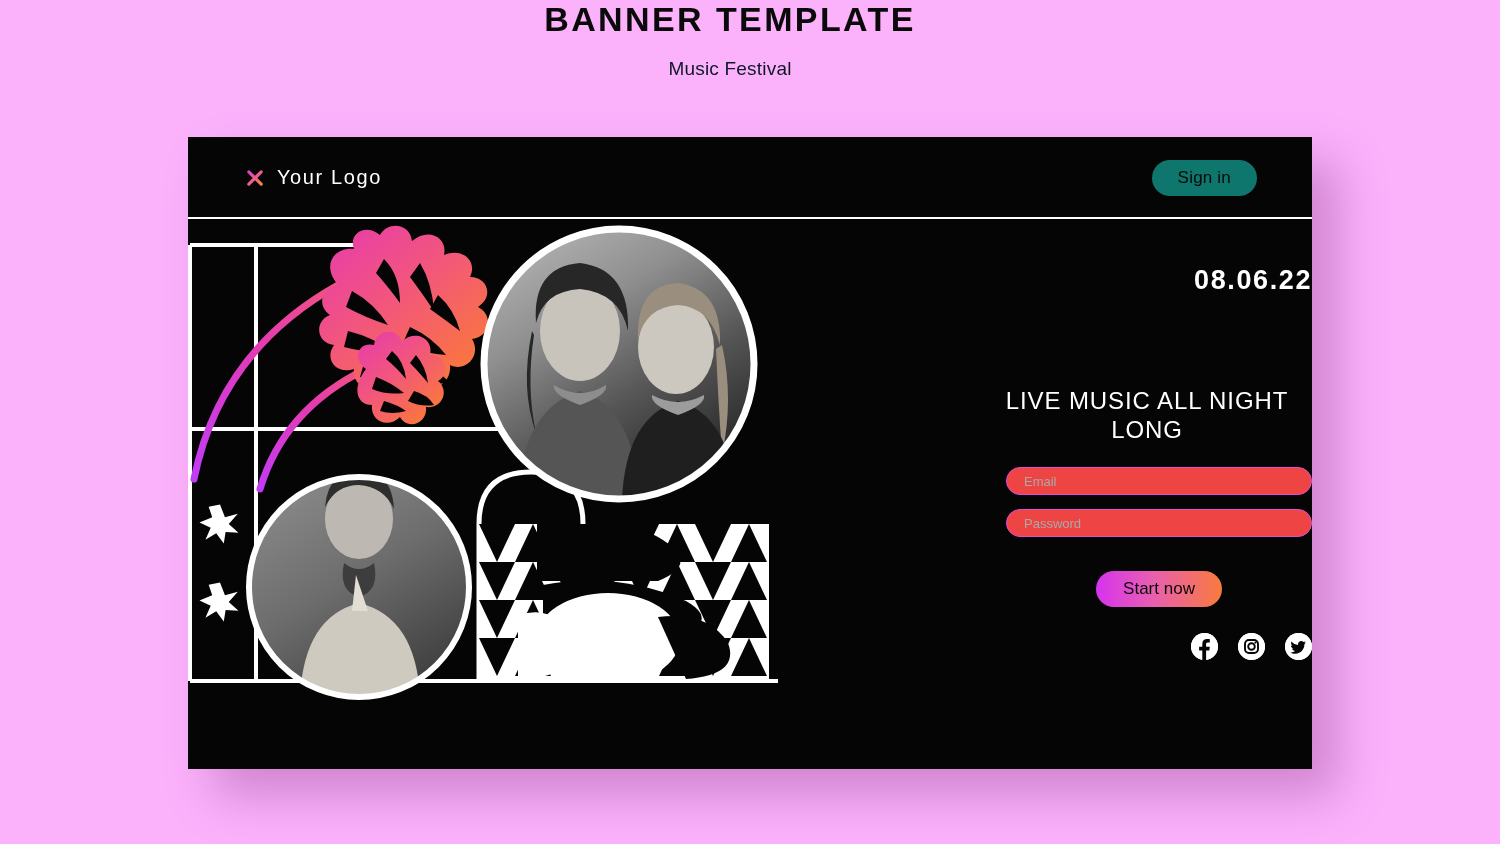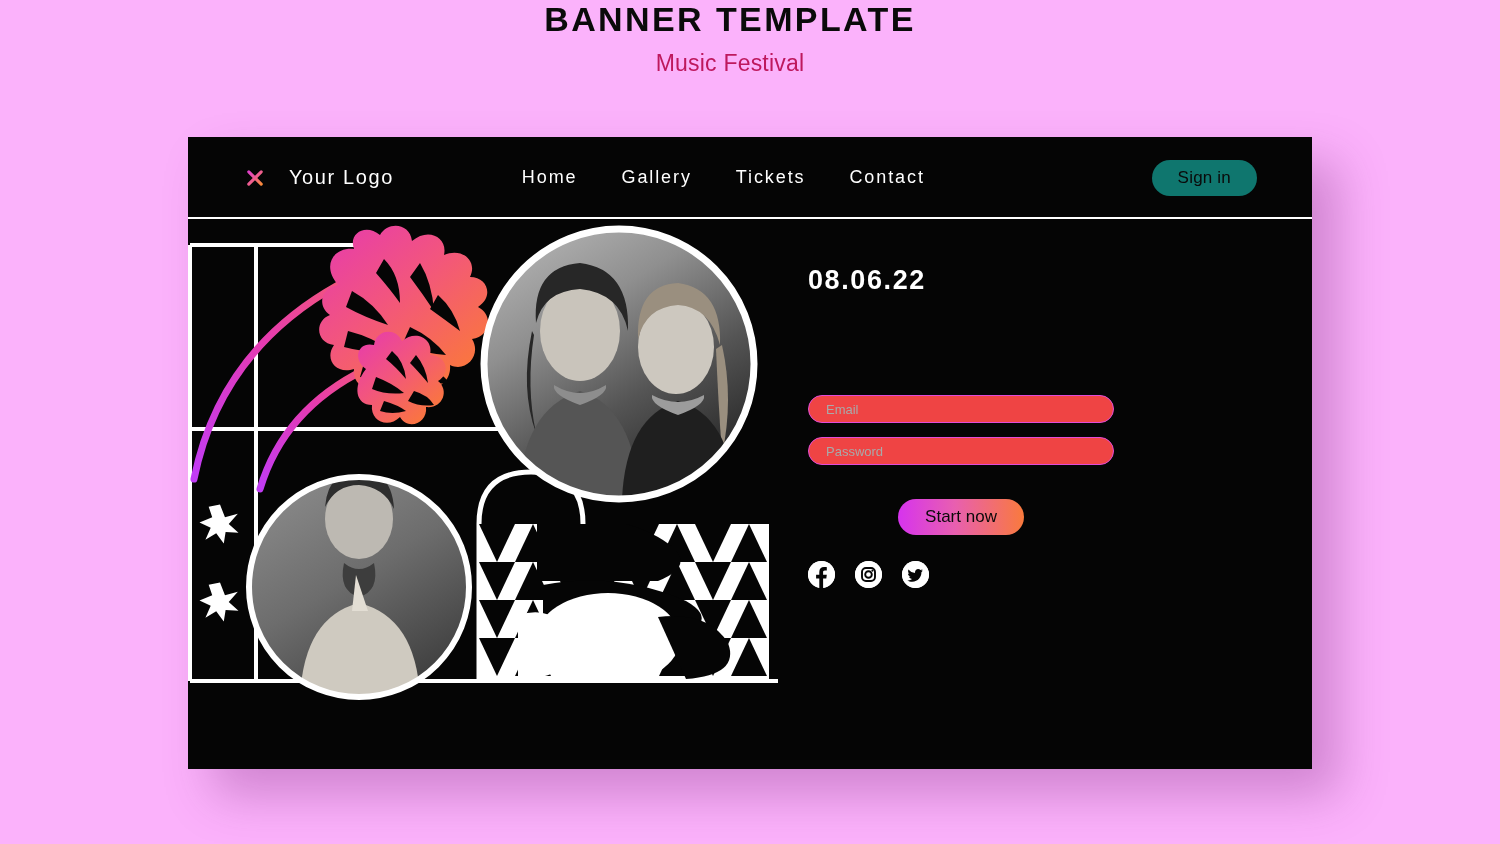--- a/index.html
+++ b/index.html
@@ -20,24 +20,24 @@
     text-align: center;
   }
   .page-title {
     font-size: 34px;
     font-weight: 700;
     letter-spacing: 2.4px;
     color: #0a0a0a;
     line-height: 1.12;
   }
   .page-subtitle {
-    font-size: 23px;
+    font-size: 19px;
     font-weight: 400;
-    color: #be185d;
-    margin-top: 12px;
+    color: #0f172a;
+    margin-top: 20px;
     letter-spacing: 0.2px;
   }
 
   
   .banner {
     position: absolute;
     left: 188px; top: 137px;
     width: 1124px; height: 632px;
     background: #050505;
     box-shadow: 26px 26px 46px rgba(120, 40, 120, 0.33);
@@ -55,21 +55,21 @@
   }
   .nav-divider {
     position: absolute;
     top: 80px; left: 0; right: 0;
     height: 2px;
     background: #ffffff;
   }
   .logo-group {
     display: flex;
     align-items: center;
-    gap: 23px;
+    gap: 11px;
   }
   .logo-mark { width: 22px; height: 22px; display: block; }
   .logo-text {
     color: #ffffff;
     font-size: 20px;
     letter-spacing: 1.6px;
   }
   .nav-links {
     display: flex;
     align-items: center;
@@ -111,21 +111,21 @@
   }
   .collage svg { display: block; }
 
   
   .hero {
     position: absolute;
     left: 620px; top: 0;
     width: 504px; height: 550px;
     display: flex;
     flex-direction: column;
-    align-items: flex-start;
+    align-items: flex-end;
     padding-top: 46px;
   }
   .hero-date {
     color: #ffffff;
     font-size: 27px;
     font-weight: 700;
     letter-spacing: 1.6px;
   }
   .hero-title {
     color: #ffffff;
@@ -218,26 +218,20 @@
             <line x1="11" y1="2.2" x2="11" y2="19.8"></line>
             <line x1="2.2" y1="11" x2="19.8" y2="11"></line>
             <line x1="4.8" y1="4.8" x2="17.2" y2="17.2"></line>
             <line x1="17.2" y1="4.8" x2="4.8" y2="17.2"></line>
           </g>
         </svg>
       </span>
       <span class="logo-text">Your Logo</span>
     </div>
 
-    <div class="nav-links">
-      <span class="nav-link">Home</span>
-      <span class="nav-link">Gallery</span>
-      <span class="nav-link">Tickets</span>
-      <span class="nav-link">Contact</span>
-    </div>
 
     <button class="signin-btn">Sign in</button>
   </div>
   <div class="nav-divider"></div>
 
   <div class="banner-body">
 
     <div class="collage">
       <svg width="620" height="550" viewBox="0 0 620 550">
         <defs>
@@ -428,20 +422,21 @@
           <circle cx="431" cy="145" r="135" fill="none" stroke="#ffffff" stroke-width="7"></circle>
         </g>
       </svg>
     </div>
 
     <div class="hero">
       <div class="hero-date">08.06.22</div>
       <div class="hero-title">
         <br>
       </div>
+      <div class="hero-tagline">LIVE MUSIC ALL NIGHT LONG</div>
 
       <div class="form-area">
         <input class="field" type="text" placeholder="Email" style="">
         <input class="field" type="password" placeholder="Password" style="">
         <button class="start-btn">Start now</button>
       </div>
 
       <div class="socials">
         <span class="social-icon">
           <svg width="27" height="27" viewBox="0 0 27 27">

